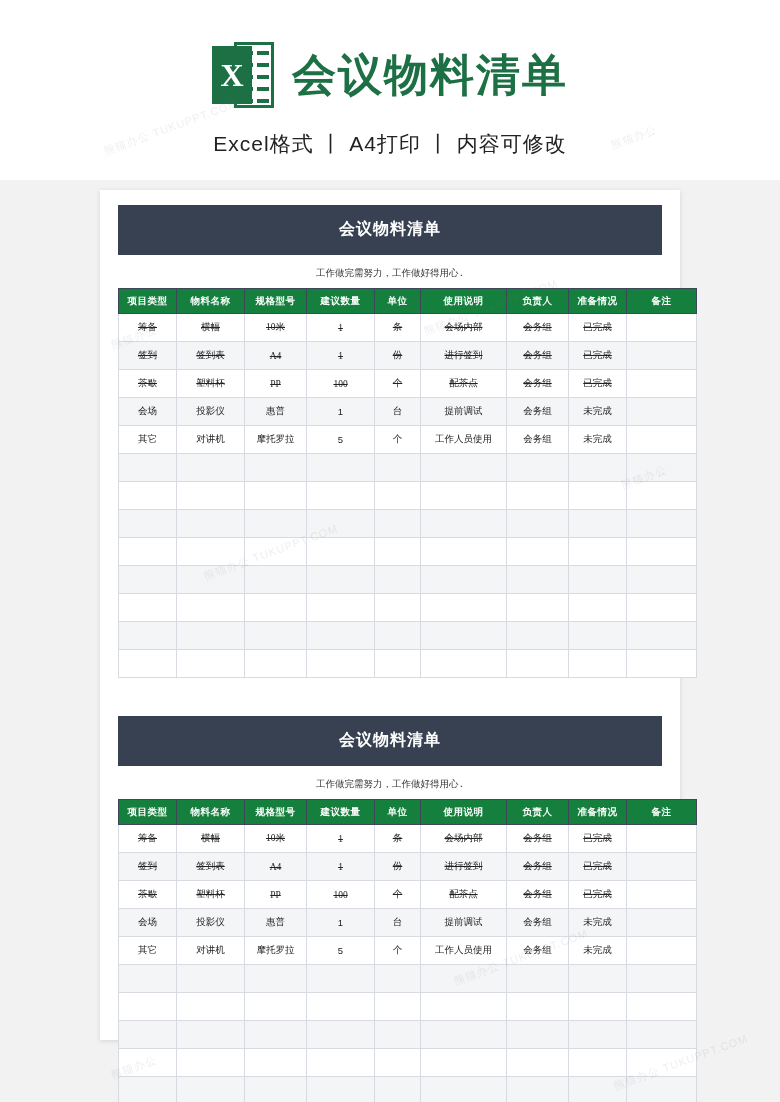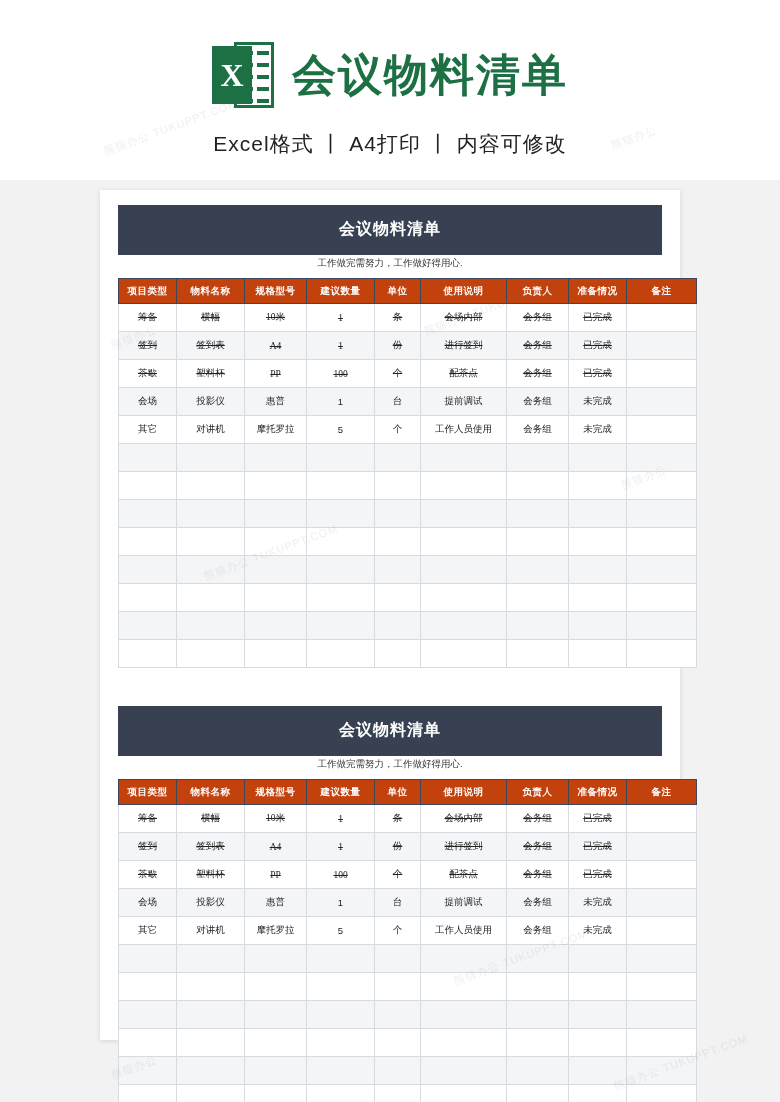--- a/index.html
+++ b/index.html
@@ -116,30 +116,31 @@
     text-align: center;
     font-size: 16px;
     font-weight: bold;
     letter-spacing: 1px;
     padding: 14px 0 15px 0;
   }
   .doc-slogan {
     text-align: center;
     font-size: 9.5px;
     color: #333333;
-    padding: 2px 0 8px 0;
+    padding: 12px 0 8px 0;
+    font-family: Liberation Mono, monospace;
   }
 
   table.mat {
     border-collapse: collapse;
     width: 544px;
     table-layout: fixed;
   }
   table.mat th {
-    background: #c2410c;
+    background: #15803d;
     color: #ffffff;
     font-size: 9.5px;
     font-weight: bold;
     height: 22px;
     border: 1px solid #3d4757;
     text-align: center;
     letter-spacing: 0.5px;
   }
   table.mat td {
     height: 25px;

